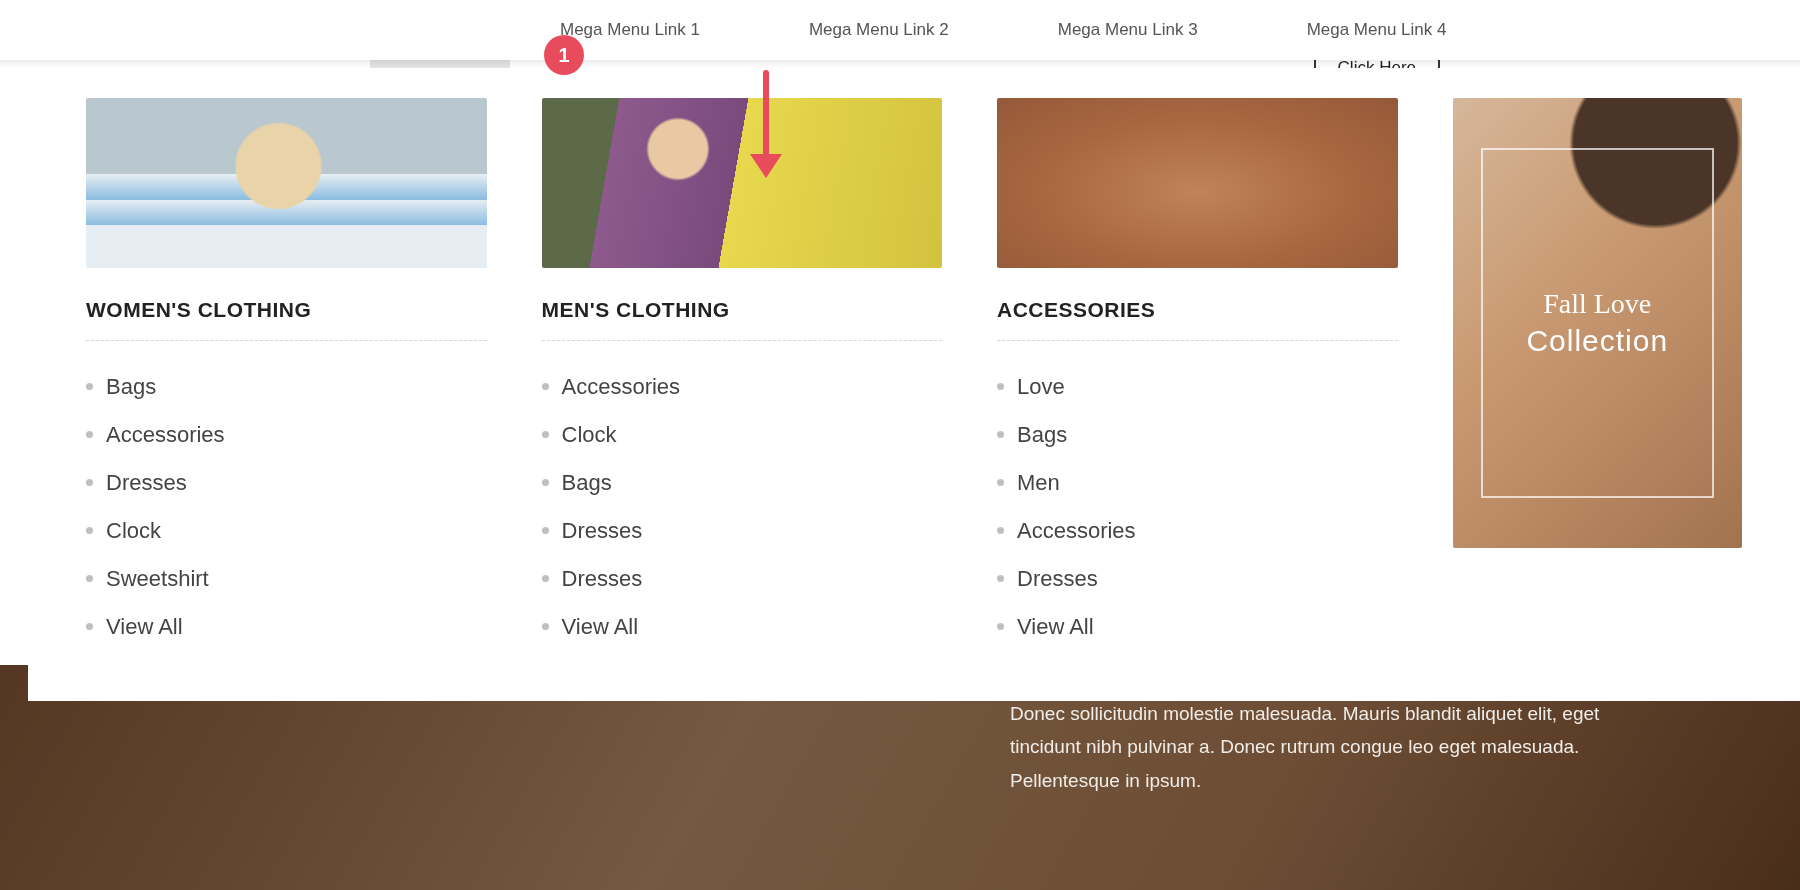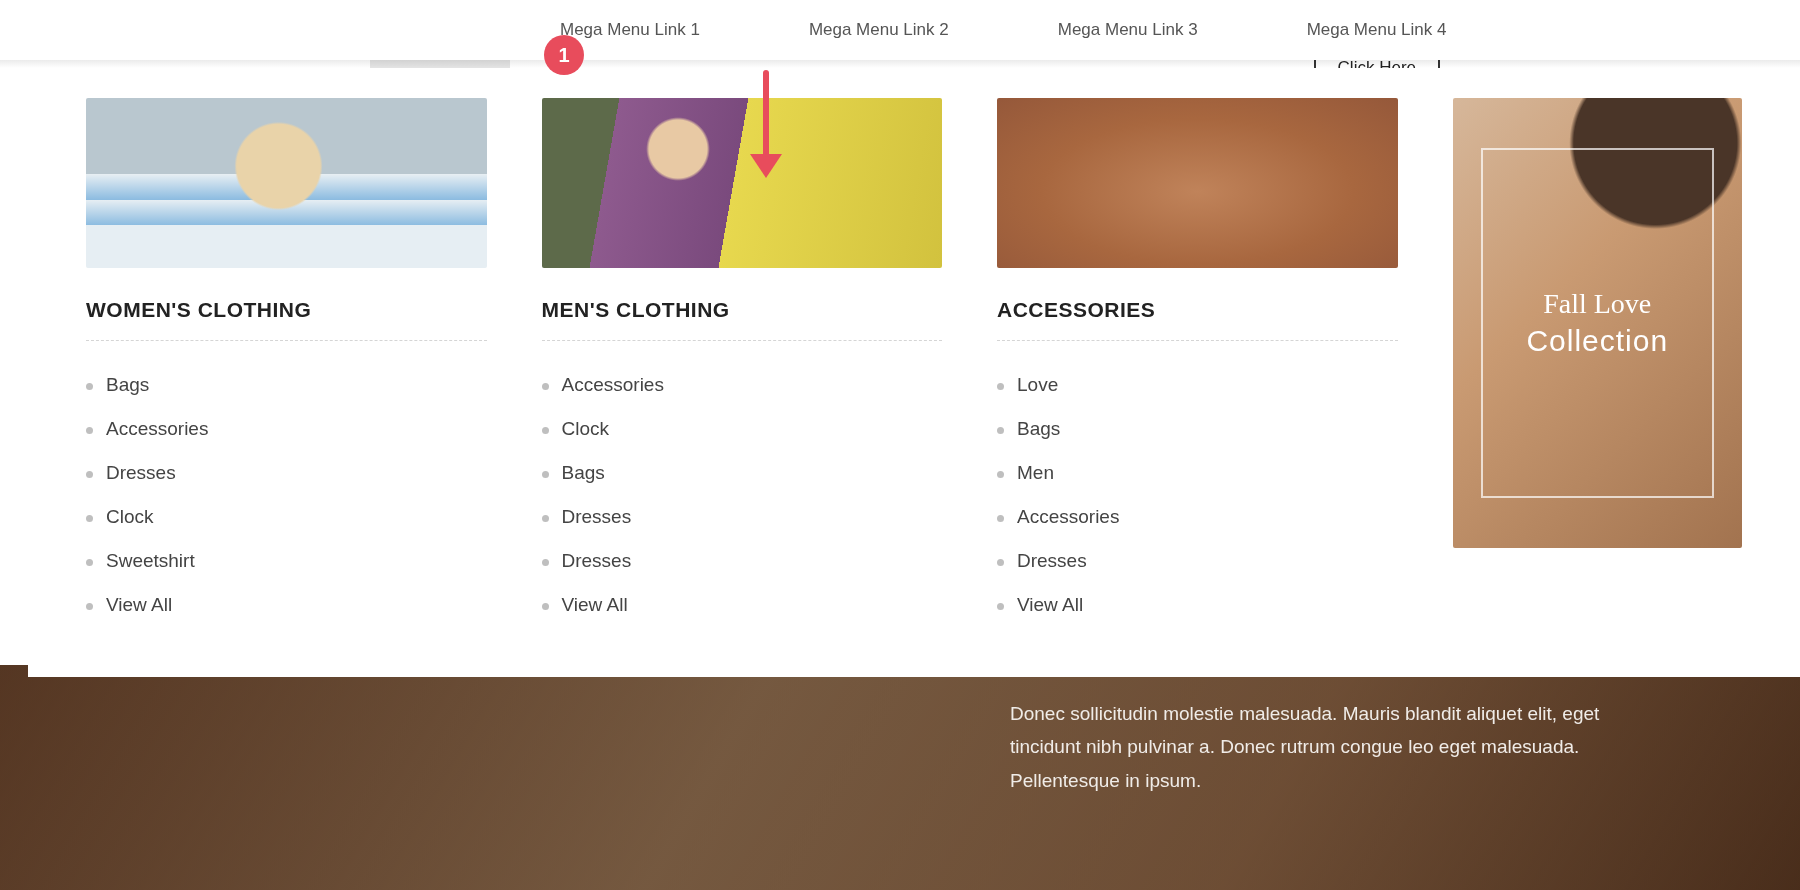--- a/index.html
+++ b/index.html
@@ -112,21 +112,21 @@
     letter-spacing: .5px;
     color:#222;
     padding-bottom: 18px;
     border-bottom: 1px dashed #d5d5d5;
     margin-bottom: 22px;
   }
   .col ul{ list-style:none; }
   .col li{
     position:relative;
     padding: 11px 0 11px 20px;
-    font-size: 19px;
+    font-size: 22px;
     color:#444;
     cursor:pointer;
   }
   .col li::before{
     content:"";
     position:absolute; left:0; top:20px;
     width:7px;height:7px;
     background:#bfbfbf;
     border-radius:50%;
   }

